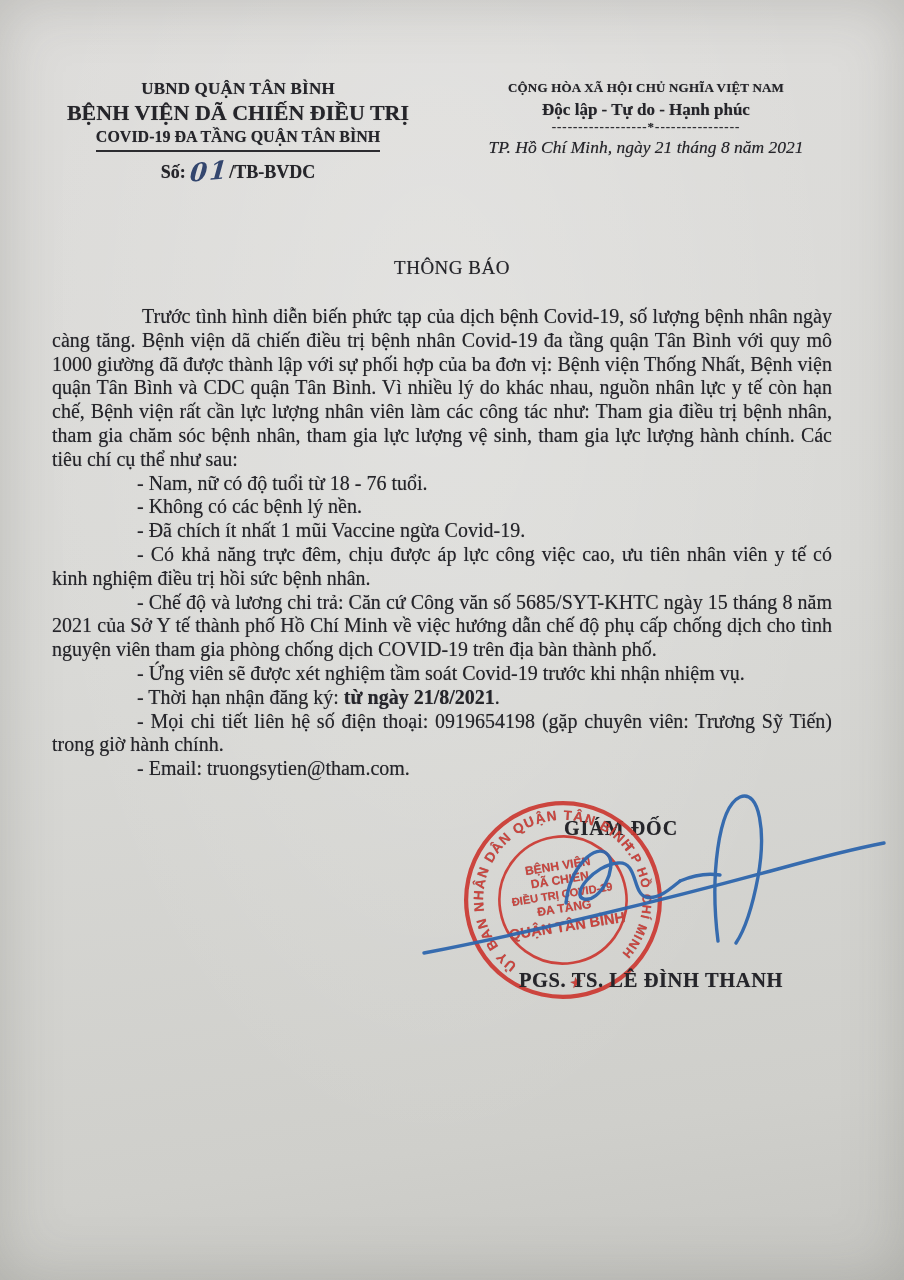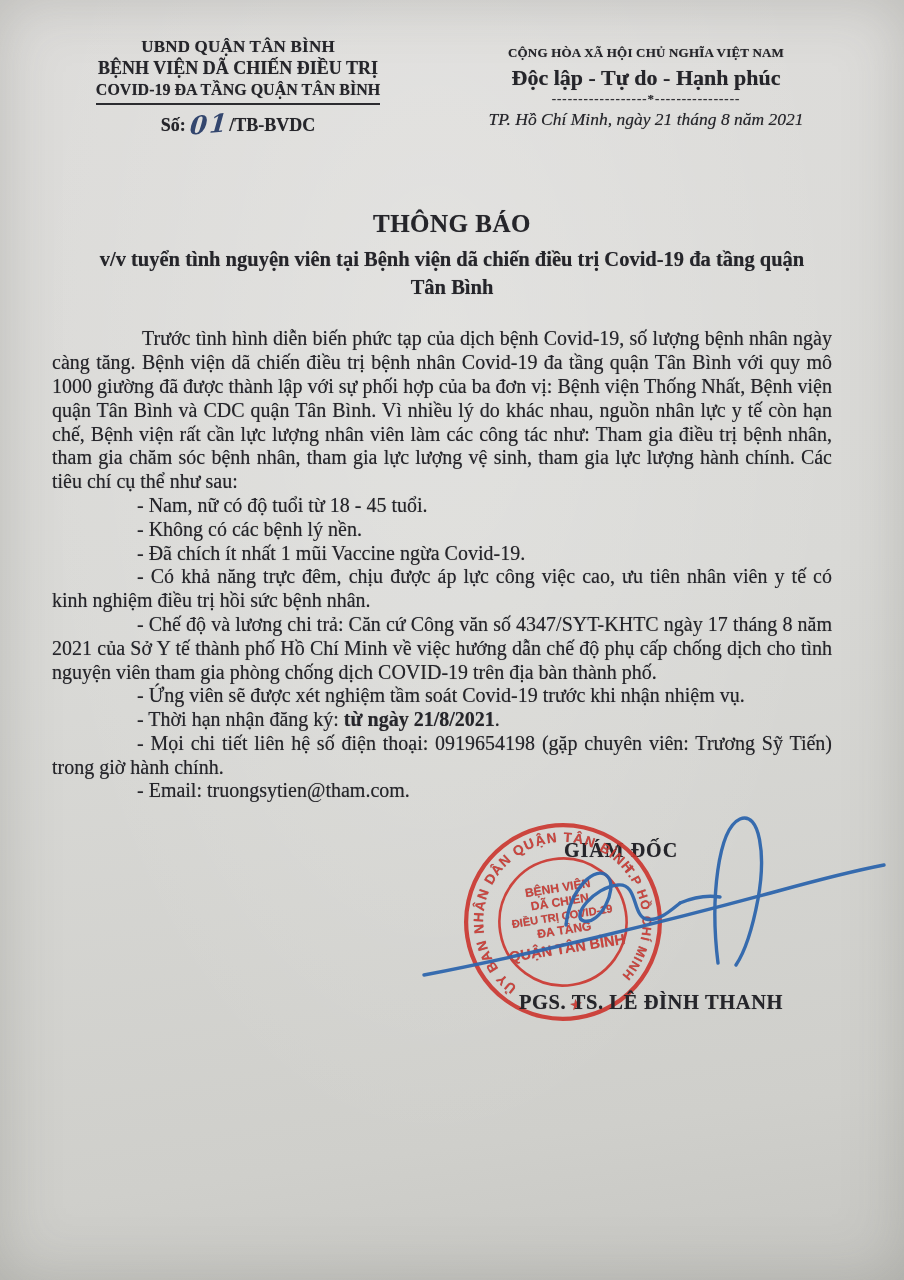--- a/index.html
+++ b/index.html
@@ -13,39 +13,39 @@
   .paper{
     position:relative;
     width:904px;height:1280px;
     background:
       radial-gradient(ellipse at 48% 28%, rgba(255,255,255,0.20), rgba(255,255,255,0) 62%),
       linear-gradient(172deg,#dedddb 0%,#d9d9d6 48%,#cfcfcb 86%,#c6c6c2 100%);
     box-shadow: inset 0 0 60px rgba(90,90,85,0.25);
     text-shadow: 0 0 0.7px rgba(45,45,50,0.55);
   }
   
-  .hdr{display:flex;padding:36px 30px 0 58px;align-items:center;}
+  .hdr{display:flex;padding:78px 30px 0 58px;align-items:flex-start;}
   .hdr-left{width:360px;text-align:center;font-weight:bold;line-height:1.25;}
   .hdr-left .l1{font-size:17px;letter-spacing:.2px;}
-  .hdr-left .l2{font-size:18px;}
+  .hdr-left .l2{font-size:22px;}
   .hdr-left .l3{font-size:16px;display:inline-block;padding-bottom:3px;border-bottom:2px solid #2c2c30;}
   .hdr-left .num{font-size:18px;margin-top:2px;}
   .hw{
     display:inline-block;color:#33466e;font-size:25px;font-style:italic;
     font-family:"DejaVu Serif",serif;transform:rotate(-5deg) skewX(-10deg);
     text-shadow:none;position:relative;top:2px;letter-spacing:2px;
   }
   .hdr-right{flex:1;text-align:center;line-height:1.3;padding-top:2px;}
   .hdr-right .n1{font-weight:bold;font-size:13px;letter-spacing:.2px;}
-  .hdr-right .n2{font-weight:bold;font-size:22px;margin-top:2px;}
+  .hdr-right .n2{font-weight:bold;font-size:17px;margin-top:2px;}
   .hdr-right .sep{font-weight:bold;font-size:13px;letter-spacing:1px;margin-top:-2px;color:#2c2c30;}
   .hdr-right .date{font-style:italic;font-size:17.5px;}
   
   .title-block{text-align:center;margin-top:72px;}
-  .title-main{font-size:25px;font-weight:bold;letter-spacing:.5px;}
+  .title-main{font-size:19px;font-weight:normal;letter-spacing:.5px;}
   .title-sub{font-size:20.5px;font-weight:bold;max-width:718px;margin:8px auto 0;line-height:1.35;}
   
   .body-text{
     padding:26px 72px 0 52px;
     font-size:20px;line-height:23.8px;
     text-align:justify;
   }
   .body-text p{margin:0;}
   .p-indent{text-indent:90px;}
   .li{text-indent:85px;}
@@ -84,30 +84,29 @@
     <div class="hdr-right">
       <div class="n1">CỘNG HÒA XÃ HỘI CHỦ NGHĨA VIỆT NAM</div>
       <div class="n2">Độc lập - Tự do - Hạnh phúc</div>
       <div class="sep">------------------*----------------</div>
       <div class="date">TP. Hồ Chí Minh, ngày 21 tháng 8 năm 2021</div>
     </div>
   </div>
 
   <div class="title-block">
     <div class="title-main">THÔNG BÁO</div>
-    <div class="title-sub">v/v tuyển tình nguyện viên tại Bệnh viện dã chiến điều trị Covid-19 đa tầng quận Tân Bình</div>
   </div>
 
   <div class="body-text">
     <p class="p-indent">Trước tình hình diễn biến phức tạp của dịch bệnh Covid-19, số lượng bệnh nhân ngày càng tăng. Bệnh viện dã chiến điều trị bệnh nhân Covid-19 đa tầng quận Tân Bình với quy mô 1000 giường đã được thành lập với sự phối hợp của ba đơn vị: Bệnh viện Thống Nhất, Bệnh viện quận Tân Bình và CDC quận Tân Bình. Vì nhiều lý do khác nhau, nguồn nhân lực y tế còn hạn chế, Bệnh viện rất cần lực lượng nhân viên làm các công tác như: Tham gia điều trị bệnh nhân, tham gia chăm sóc bệnh nhân, tham gia lực lượng vệ sinh, tham gia lực lượng hành chính. Các tiêu chí cụ thể như sau:</p>
-    <p class="li">- Nam, nữ có độ tuổi từ 18 - 45 tuổi.</p>
+    <p class="li">- Nam, nữ có độ tuổi từ 18 - 76 tuổi.</p>
     <p class="li">- Không có các bệnh lý nền.</p>
     <p class="li">- Đã chích ít nhất 1 mũi Vaccine ngừa Covid-19.</p>
     <p class="li">- Có khả năng trực đêm, chịu được áp lực công việc cao, ưu tiên nhân viên y tế có kinh nghiệm điều trị hồi sức bệnh nhân.</p>
-    <p class="li">- Chế độ và lương chi trả: Căn cứ Công văn số 4347/SYT-KHTC ngày 17 tháng 8 năm 2021 của Sở Y tế thành phố Hồ Chí Minh về việc hướng dẫn chế độ phụ cấp chống dịch cho tình nguyện viên tham gia phòng chống dịch COVID-19 trên địa bàn thành phố.</p>
+    <p class="li">- Chế độ và lương chi trả: Căn cứ Công văn số 5685/SYT-KHTC ngày 15 tháng 8 năm 2021 của Sở Y tế thành phố Hồ Chí Minh về việc hướng dẫn chế độ phụ cấp chống dịch cho tình nguyện viên tham gia phòng chống dịch COVID-19 trên địa bàn thành phố.</p>
     <p class="li">- Ứng viên sẽ được xét nghiệm tầm soát Covid-19 trước khi nhận nhiệm vụ.</p>
     <p class="li"><span>- Thời hạn nhận đăng ký: </span><span class="b">từ ngày 21/8/2021</span><span>.</span></p>
     <p class="li">- Mọi chi tiết liên hệ số điện thoại: 0919654198 (gặp chuyên viên: Trương Sỹ Tiến) trong giờ hành chính.</p>
     <p class="li">- Email: truongsytien@tham.com.</p>
   </div>
 
   <div class="sig-zone">
     <div class="role">GIÁM ĐỐC</div>
 
     <svg class="stamp" viewBox="0 0 220 220" aria-hidden="true">

